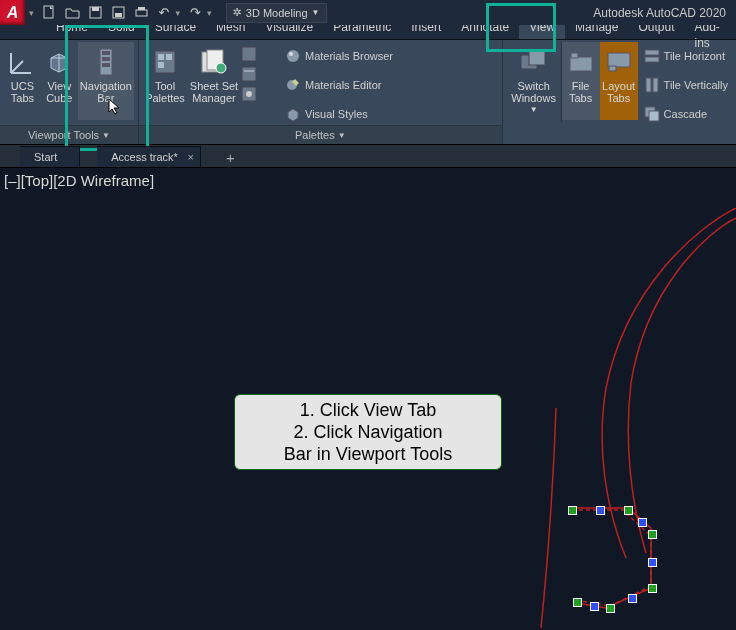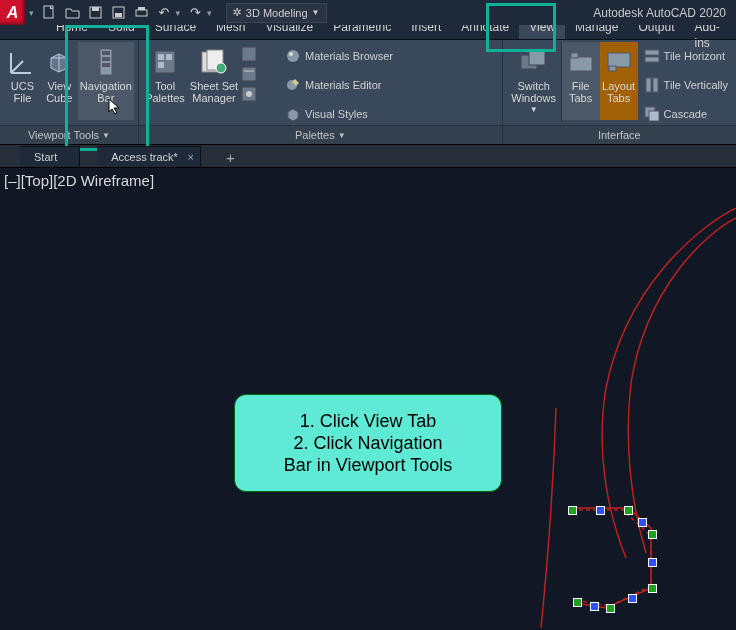--- a/index.html
+++ b/index.html
@@ -25,21 +25,21 @@
 .smallstack{display:flex;flex-direction:column;gap:9px;padding:4px 4px 0 2px;font-size:11px}
 .smallrow{display:flex;align-items:center;gap:4px;height:20px}
 .smallrow .sico{width:16px;height:16px;display:flex;align-items:center;justify-content:center}
 .hl1{position:absolute;border:3px solid #0fb199;pointer-events:none}
 .tabs{height:22px;background:#262e3a;display:flex;align-items:flex-end;padding-left:20px;gap:17px;border-bottom:1px solid #000}
 .tab{height:20px;padding:0 22px 0 14px;font-size:11px;color:#d0d0d0;display:flex;align-items:center;background:#1e2a3a;border-right:1px solid #0a1018;border-top:1px solid #0a1018;position:relative}
 .tab .close{position:absolute;right:6px;font-size:11px;color:#aaa}
 .tab.add{background:transparent;border:none;padding:0 8px;color:#aaa;font-size:15px}
 .canvas{position:relative;width:736px;height:465px;background:#0f1824}
 .viewlabel{position:absolute;left:4px;top:4px;font-size:15px;color:#d8d8d8}
-.callout{position:absolute;left:234px;top:226px;width:246px;background:#5eead4;color:#000;border-radius:12px;border:1px solid #060;padding:15px 10px;font-size:18px;line-height:22px;text-align:center;font-family:Arial,sans-serif}
+.callout{position:absolute;left:234px;top:226px;width:246px;background:#e5e5e5;color:#000;border-radius:6px;border:1px solid #060;padding:4px 10px;font-size:18px;line-height:22px;text-align:center;font-family:Arial,sans-serif}
 svg{display:block}
 .drawing{position:absolute;right:0;top:40px;width:260px;height:430px}
 .drawing path{stroke:#c02020;fill:none;stroke-width:1.5}
 .handle{position:absolute;width:7px;height:7px;background:#3050ff;border:1px solid #fff}
 .handle.g{background:#20a020}
 </style>
 </head>
 <body>
 
 <div class="titlebar">
@@ -108,21 +108,21 @@
 
   <div class="panel" style="width:138px">
     <div class="panel-body">
       <div class="bigbtn w38">
         <div class="ico">
             <svg width="30" height="30">
               <path d="M4 26 L4 6 M4 26 L24 26 M4 26 L16 14" stroke="#bcd" stroke-width="2" fill="none"></path>
             </svg>
           </div>
         <span style="white-space:pre">UCS
-File</span>
+Tabs</span>
       </div>
       <div class="bigbtn w38">
         <div class="ico">
             <svg width="28" height="28">
               <path d="M6 10 L14 6 22 10 22 20 14 24 6 20Z M14 6 L14 24 M6 10 L22 10" stroke="#bcd" fill="#64748a" stroke-width="1"></path>
             </svg>
           </div>
         <span style="white-space:pre">View
 Cube</span>
       </div>
@@ -281,23 +281,20 @@
             <span class="sico">
               <svg width="16" height="16">
                 <rect x="1" y="1" width="10" height="10" fill="#8899aa" stroke="#556"></rect>
                 <rect x="5" y="5" width="10" height="10" fill="#aabbcc" stroke="#556"></rect>
               </svg>
             </span>
             <span>Cascade</span>
           </div>
       </div>
     </div>
-    <div class="panel-title">
-        <span>Interface</span>
-      </div>
   </div>
 </div>
 
 <div class="hl1" style="left:486px;top:3px;width:64px;height:43px"></div>
 <div class="hl1" style="left:65px;top:25px;width:78px;height:120px"></div>
 
 <div class="tabs">
   <div class="tab">
       <span>Start</span>
     </div>

